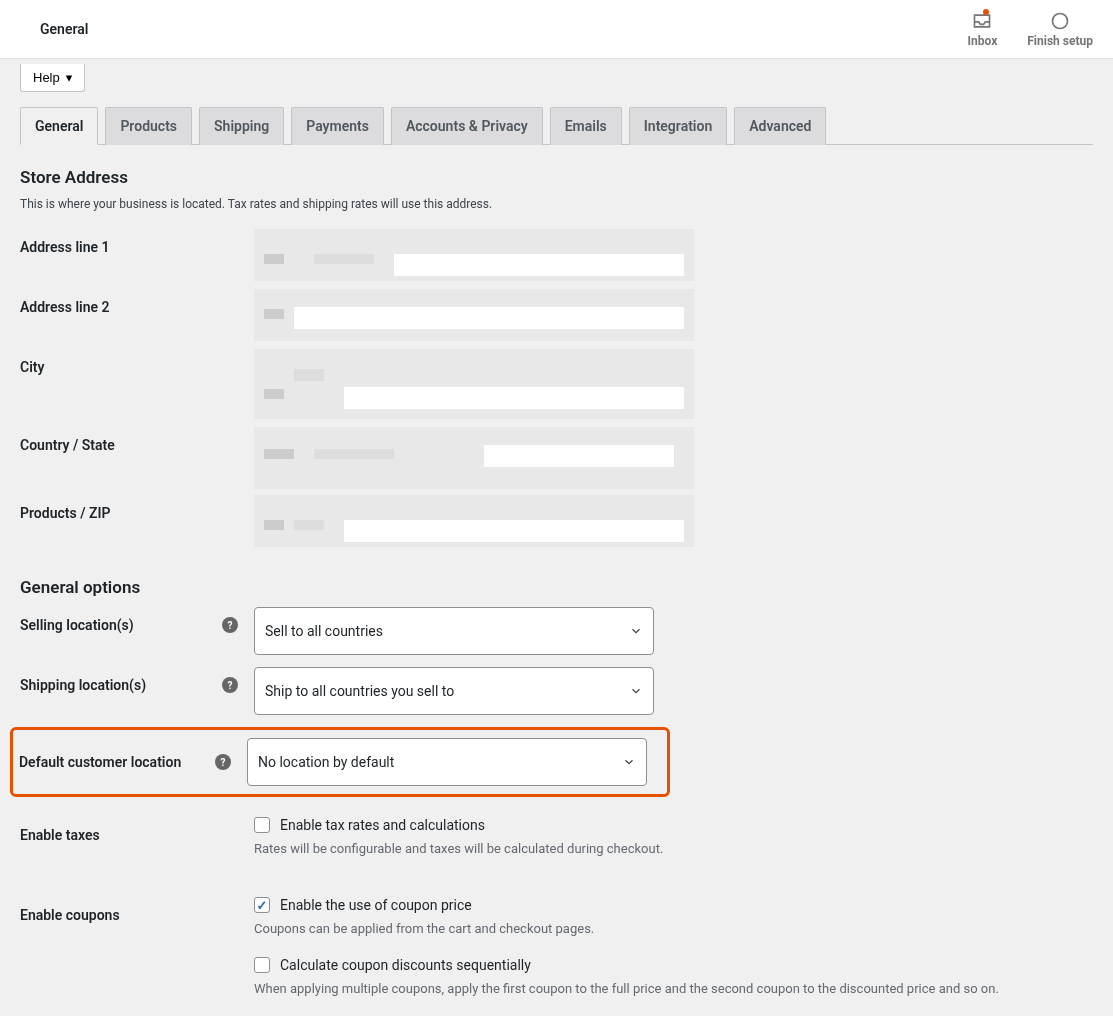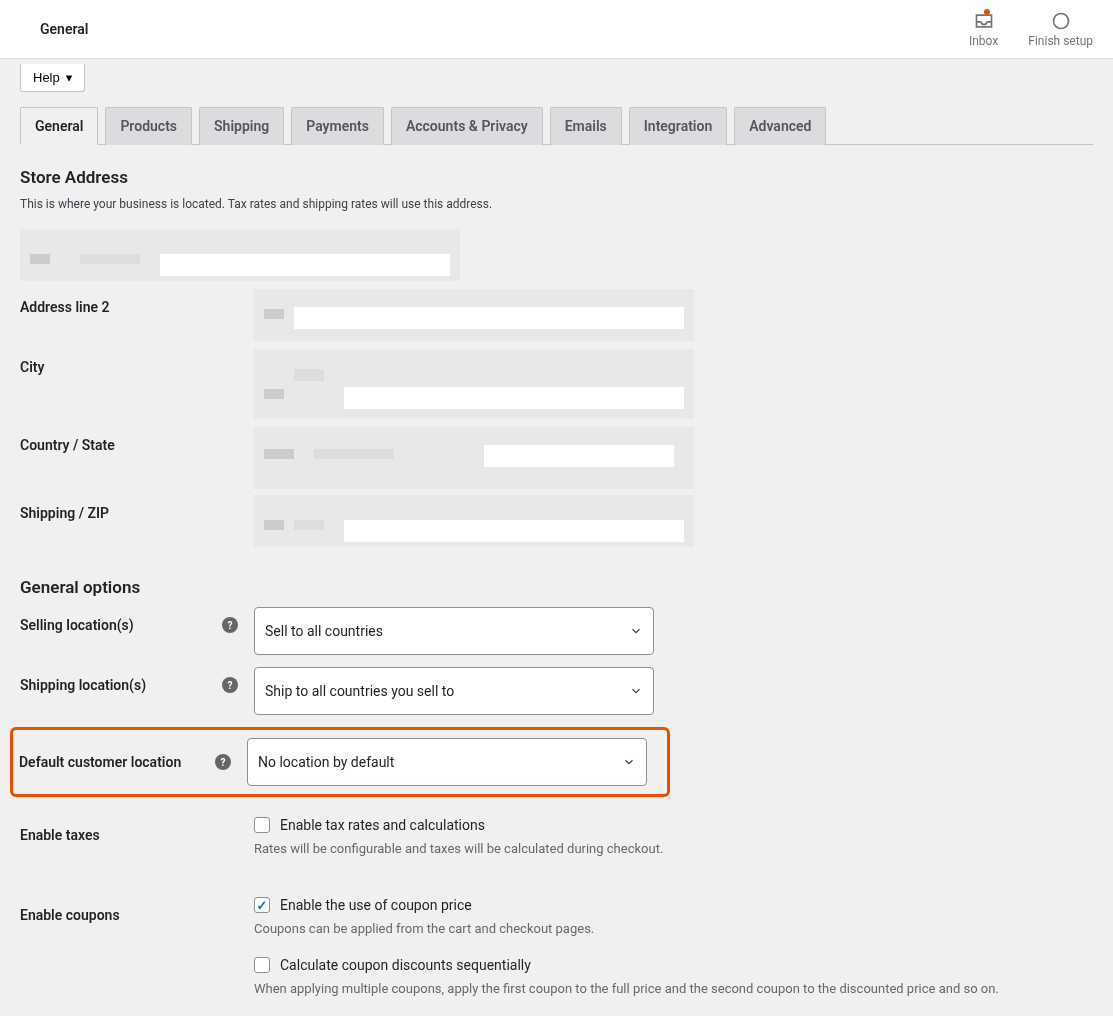--- a/index.html
+++ b/index.html
@@ -1,20 +1,20 @@
 <!DOCTYPE html>
 <html><head>
 <meta charset="utf-8">
 <style>
 * { box-sizing: border-box; margin: 0; padding: 0; }
 body { font-family: -apple-system, BlinkMacSystemFont, "Segoe UI", Roboto, sans-serif; background: #f0f0f1; color: #1d2327; font-size: 14px; }
 
 .topbar { background: #fff; height: 59px; display: flex; align-items: center; justify-content: space-between; padding: 0 20px 0 40px; border-bottom: 1px solid #e0e0e0; }
 .topbar-title { font-weight: 600; font-size: 14px; }
-.topbar-actions { display: flex; gap: 30px; }
+.topbar-actions { display: flex; gap: 30px; font-weight: bold; }
 .topbar-action { display: flex; flex-direction: column; align-items: center; color: #757575; font-size: 12px; cursor: pointer; position: relative; }
 .topbar-action svg { width: 20px; height: 20px; margin-bottom: 3px; }
 .notif-dot { position: absolute; top: -2px; right: 8px; width: 6px; height: 6px; background: #e65100; border-radius: 50%; }
 
 .content { padding: 0 20px 40px 20px; }
 .help-wrap { display: flex; justify-content: flex-start; padding-top: 5px; }
 .help-btn { background: #fff; border: 1px solid #c3c4c7; padding: 6px 12px; font-size: 13px; cursor: pointer; border-radius: 0 0 3px 3px; border-top: none; display: flex; align-items: center; gap: 6px; }
 
 .tabs { display: flex; margin-top: 15px; border-bottom: 1px solid #c3c4c7; gap: 7px; }
 .tab { padding: 10px 14px; background: #dcdcde; border: 1px solid #c3c4c7; border-bottom: none; color: #50575e; font-size: 14px; font-weight: 600; cursor: pointer; margin-bottom: -1px; border-radius: 2px 2px 0 0; }
@@ -91,20 +91,21 @@
     <div class="tab">Accounts &amp; Privacy</div>
     <div class="tab">Emails</div>
     <div class="tab">Integration</div>
     <div class="tab">Advanced</div>
   </div>
 
   <h2>Store Address</h2>
   <p class="desc">This is where your business is located. Tax rates and shipping rates will use this address.</p>
 
   <div class="form-row">
+    <div class="form-label">Address line 1</div>
     <div class="form-control">
         <div class="redacted r1"></div>
       </div>
   </div>
   <div class="form-row">
     <div class="form-label">Address line 2</div>
     <div class="form-control">
         <div class="redacted r2"></div>
       </div>
   </div>
@@ -114,21 +115,21 @@
         <div class="redacted r3"></div>
       </div>
   </div>
   <div class="form-row" style="min-height:68px">
     <div class="form-label">Country / State</div>
     <div class="form-control">
         <div class="redacted r4"></div>
       </div>
   </div>
   <div class="form-row">
-    <div class="form-label">Shipping / ZIP</div>
+    <div class="form-label">Products / ZIP</div>
     <div class="form-control">
         <div class="redacted r5"></div>
       </div>
   </div>
 
   <h2>General options</h2>
 
   <div class="form-row">
     <div class="form-label">
       <span>Selling location(s)</span>

